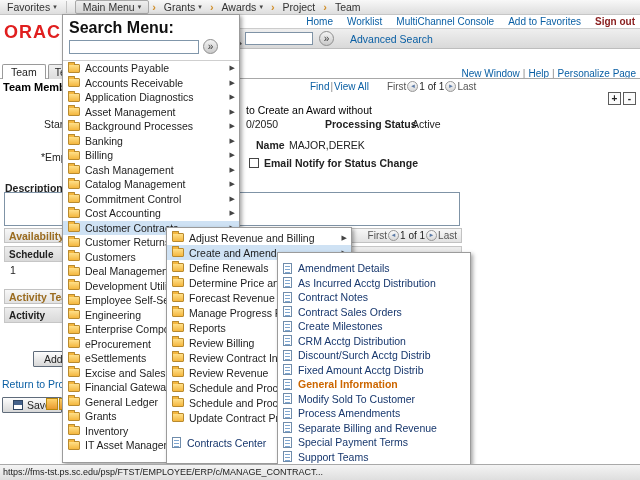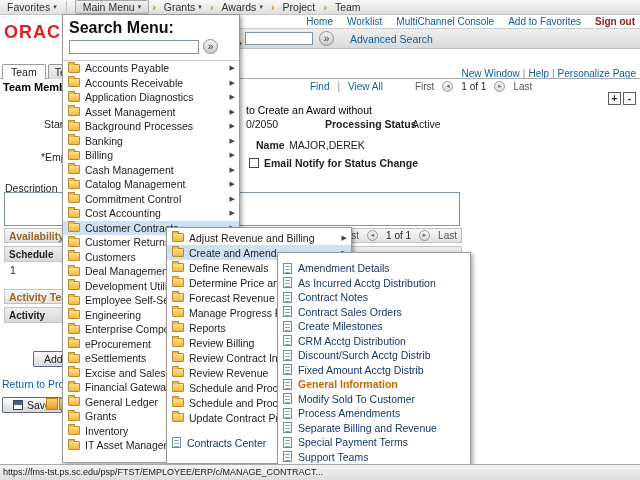--- a/index.html
+++ b/index.html
@@ -55,21 +55,21 @@
   #tabline { left:0; top:78px; width:640px; border-top:1px solid #a8a8a8; }
   #tabs { left:2px; top:64px; display:flex; gap:2px; z-index:2; }
   .tab { height:15px; line-height:14px; padding:0 8px; border:1px solid #9a9a9a; border-bottom:none;
          border-radius:2px 2px 0 0; font-size:10.5px; cursor:pointer; }
   .tab.active { background:#fff; position:relative; }
   .tab.inactive { background:linear-gradient(#f0f0f0,#dcdcdc); padding:0 6px; }
 
   #page-title { left:3px; top:81px; font-size:11px; font-weight:bold; color:#000; }
 
   
-  .pager { display:inline-flex; align-items:center; gap:8px; font-size:10px; white-space:nowrap; }
+  .pager { display:inline-flex; align-items:center; gap:1px; font-size:10px; white-space:nowrap; }
   .pager .dim { color:#555; }
   .pgap { width:16px; }
   .gsep { color:#888; }
   .pbtn {
     width:11px; height:11px; border:1px solid #979797; border-radius:6px;
     background:linear-gradient(#fafafa,#d9d9d9); color:#5b7aa6;
     font-size:6px; line-height:9px; text-align:center; cursor:pointer;
   }
 
   
@@ -81,21 +81,21 @@
   #frag-sentence { left:246px; top:104px; color:#000; }
   #lbl-start { left:44px; top:118px; }
   #frag-date { left:246px; top:118px; }
   #lbl-procstat { left:325px; top:118px; font-weight:bold; }
   #val-procstat { left:412px; top:118px; }
   #lbl-name { left:256px; top:139px; font-weight:bold; }
   #val-name { left:289px; top:139px; }
   #lbl-empl { left:41px; top:151px; }
   #chk-email { left:249px; top:158px; width:10px; height:10px; border:1px solid #444; background:#fff; cursor:pointer; }
   #lbl-email { left:264px; top:157px; font-weight:bold; }
-  #lbl-desc { left:5px; top:182px; }
+  #lbl-desc { left:5px; top:182px;font-weight:bold; }
   #desc-box { left:4px; top:192px; width:456px; height:34px; border:1px solid #7f93a6; resize:none;
               font-family:"Liberation Sans", sans-serif; font-size:10.5px; }
 
   .section-band {
     left:4px; width:458px; height:15px;
     background:linear-gradient(#f7f7f7,#e2e2e2); border:1px solid #c2c2c2;
     display:flex; align-items:center; padding:0 4px;
   }
   .section-band .sec-title { font-weight:bold; color:#9a6b1f; font-size:10.5px; flex:1; }
   #band-avail { top:228px; }

